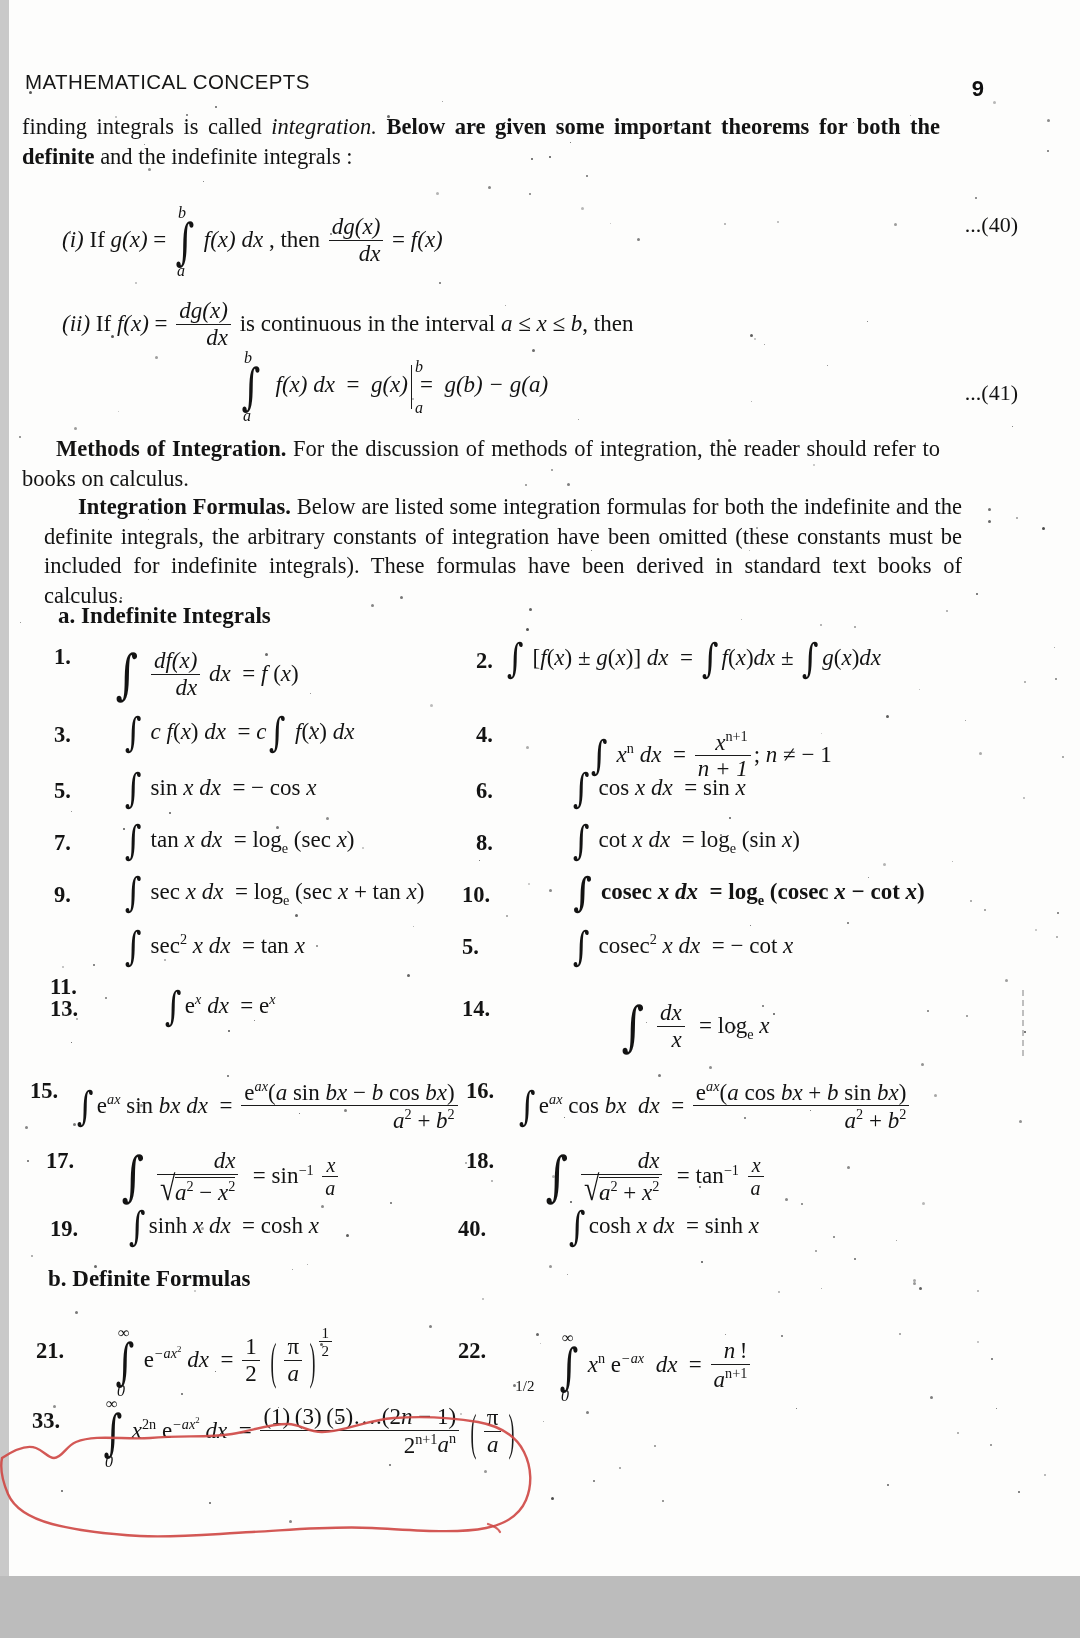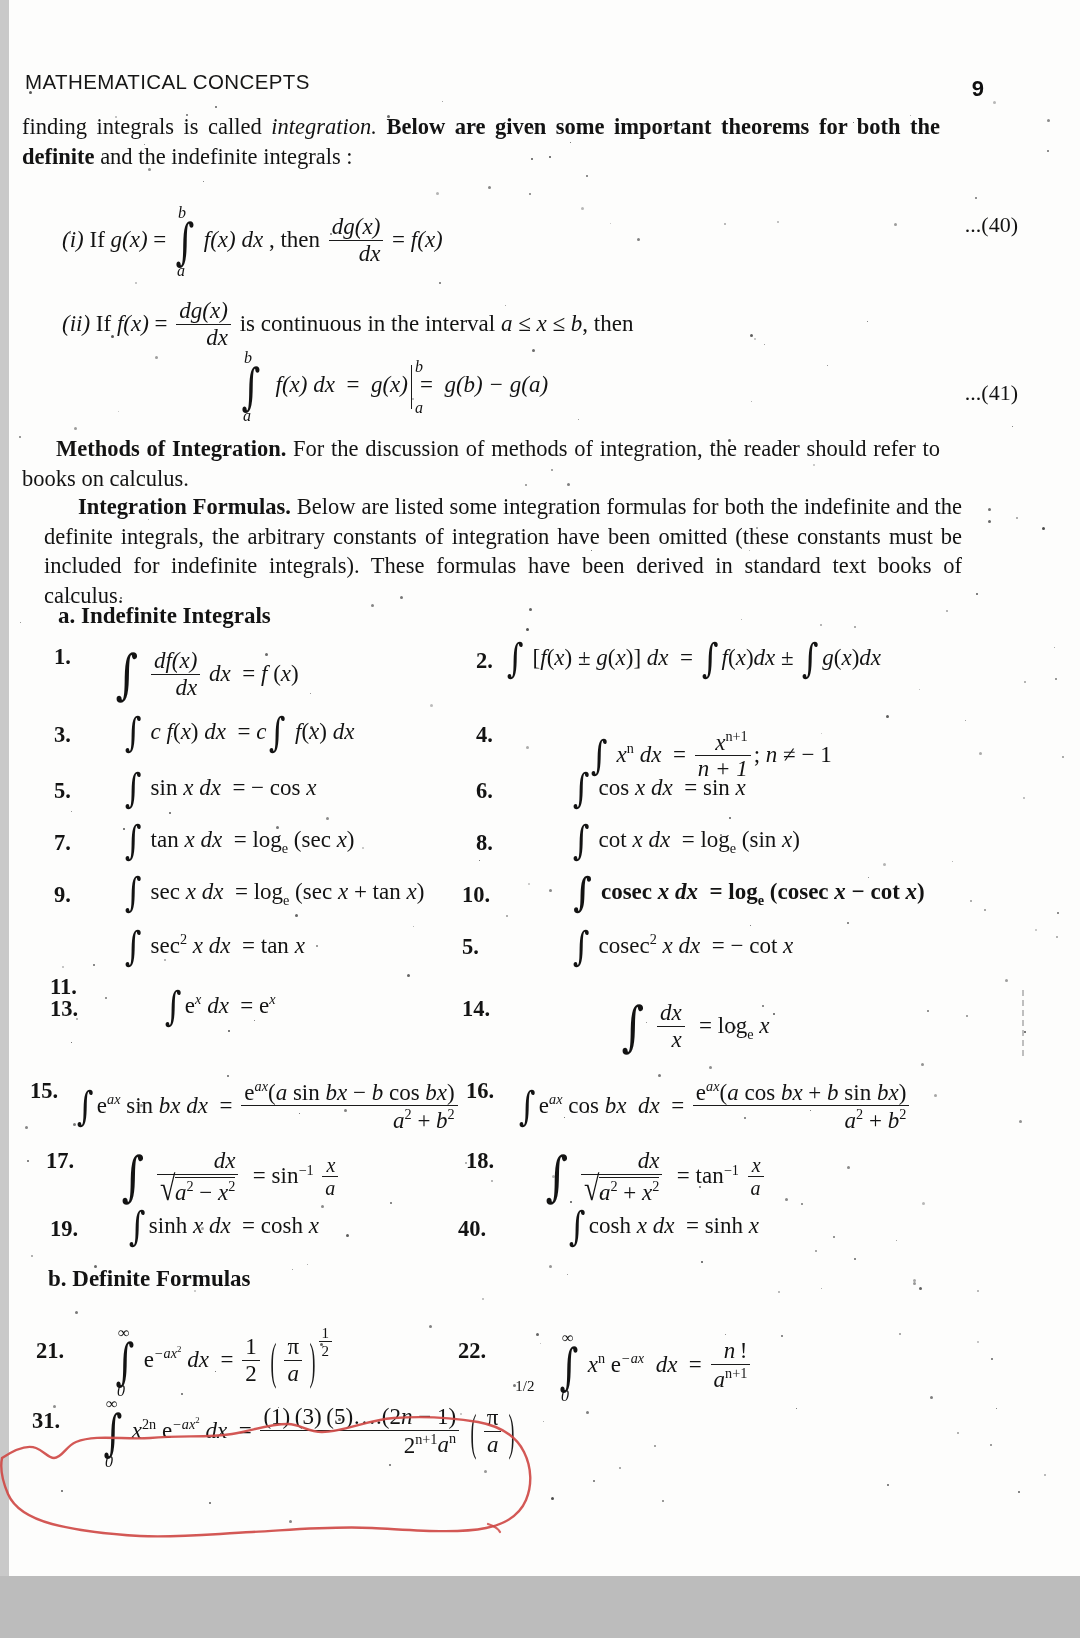--- a/index.html
+++ b/index.html
@@ -763,21 +763,21 @@
         <span class="s">∫</span>
         <span class="lo up">0</span>
       </span>
       <var>x<sup class="n">n</sup></var> <span class="up">e</span><sup class="e">−ax</sup> &nbsp;<var>dx</var> &nbsp;=
       <span class="frac">
         <span><var>n</var> !</span>
         <span class="den it">a<sup class="n">n+1</sup></span>
       </span>
     </div>
 
-    <div class="num" style="left:32px; top:1408px;">31.</div>
+    <div class="num" style="left:32px; top:1408px;">33.</div>
     <div class="eq" style="left:100px; top:1388px;">
       <span class="deflim">
         <span class="hi up">∞</span>
         <span class="s">∫</span>
         <span class="lo up">0</span>
       </span>
       <var>x<sup class="n">2n</sup></var> <span class="up">e</span><sup class="e">−ax<sup class="n">2</sup></sup> <var>dx</var> &nbsp;=
       <span class="frac">
         <span class="up">(1) (3) (5)….(2<var>n</var> − 1)</span>
         <span class="den up">2<sup class="n">n+1</sup><var>a<sup class="n">n</sup></var></span>

